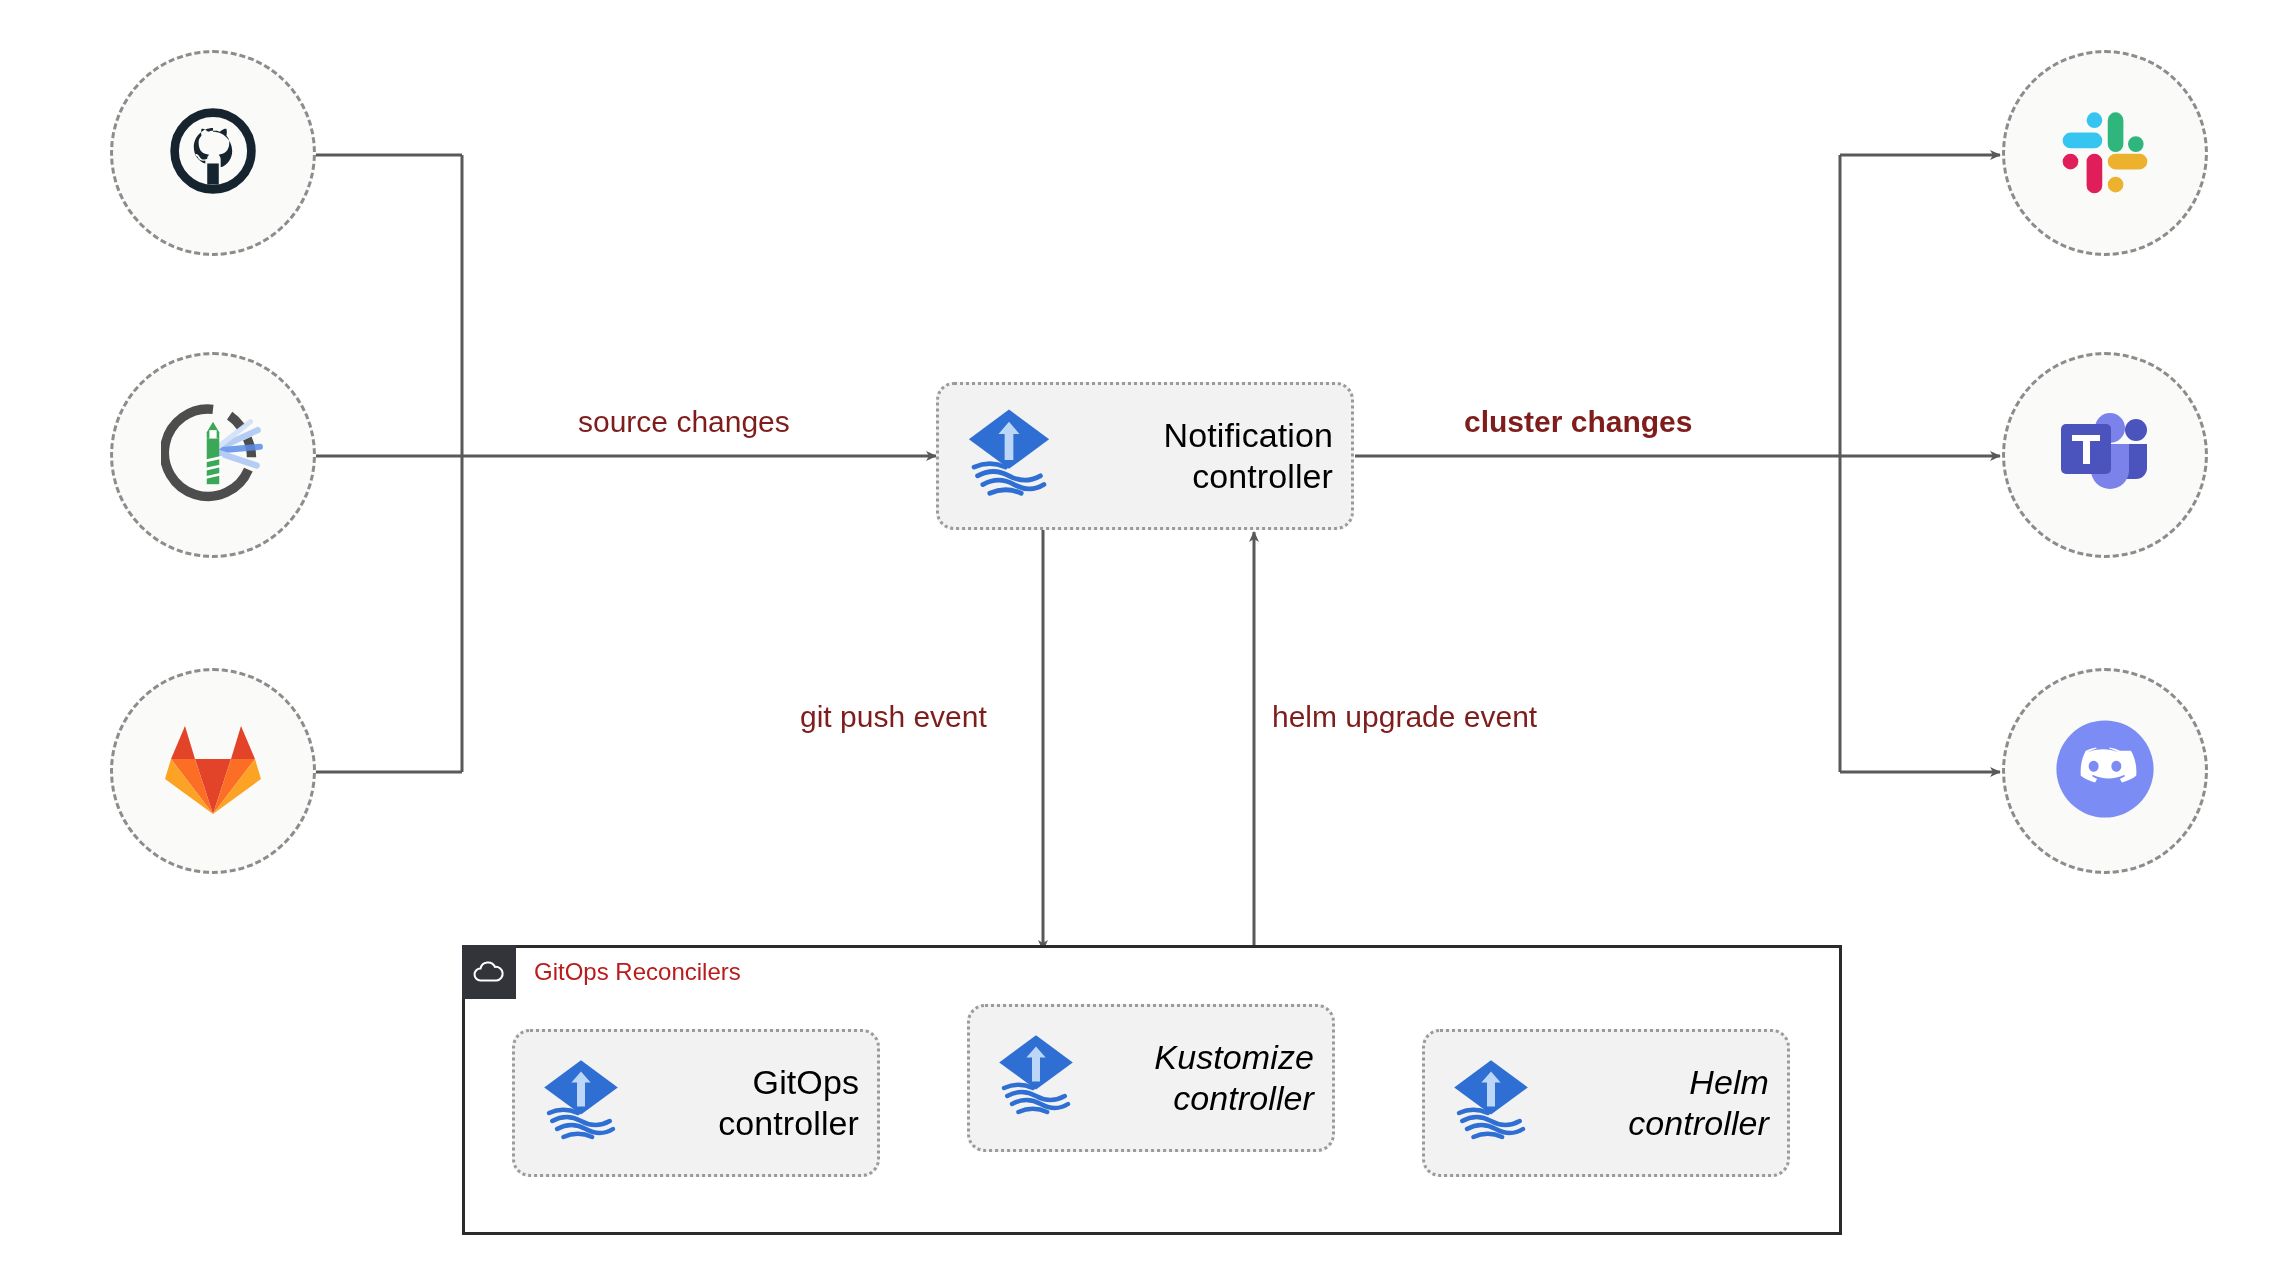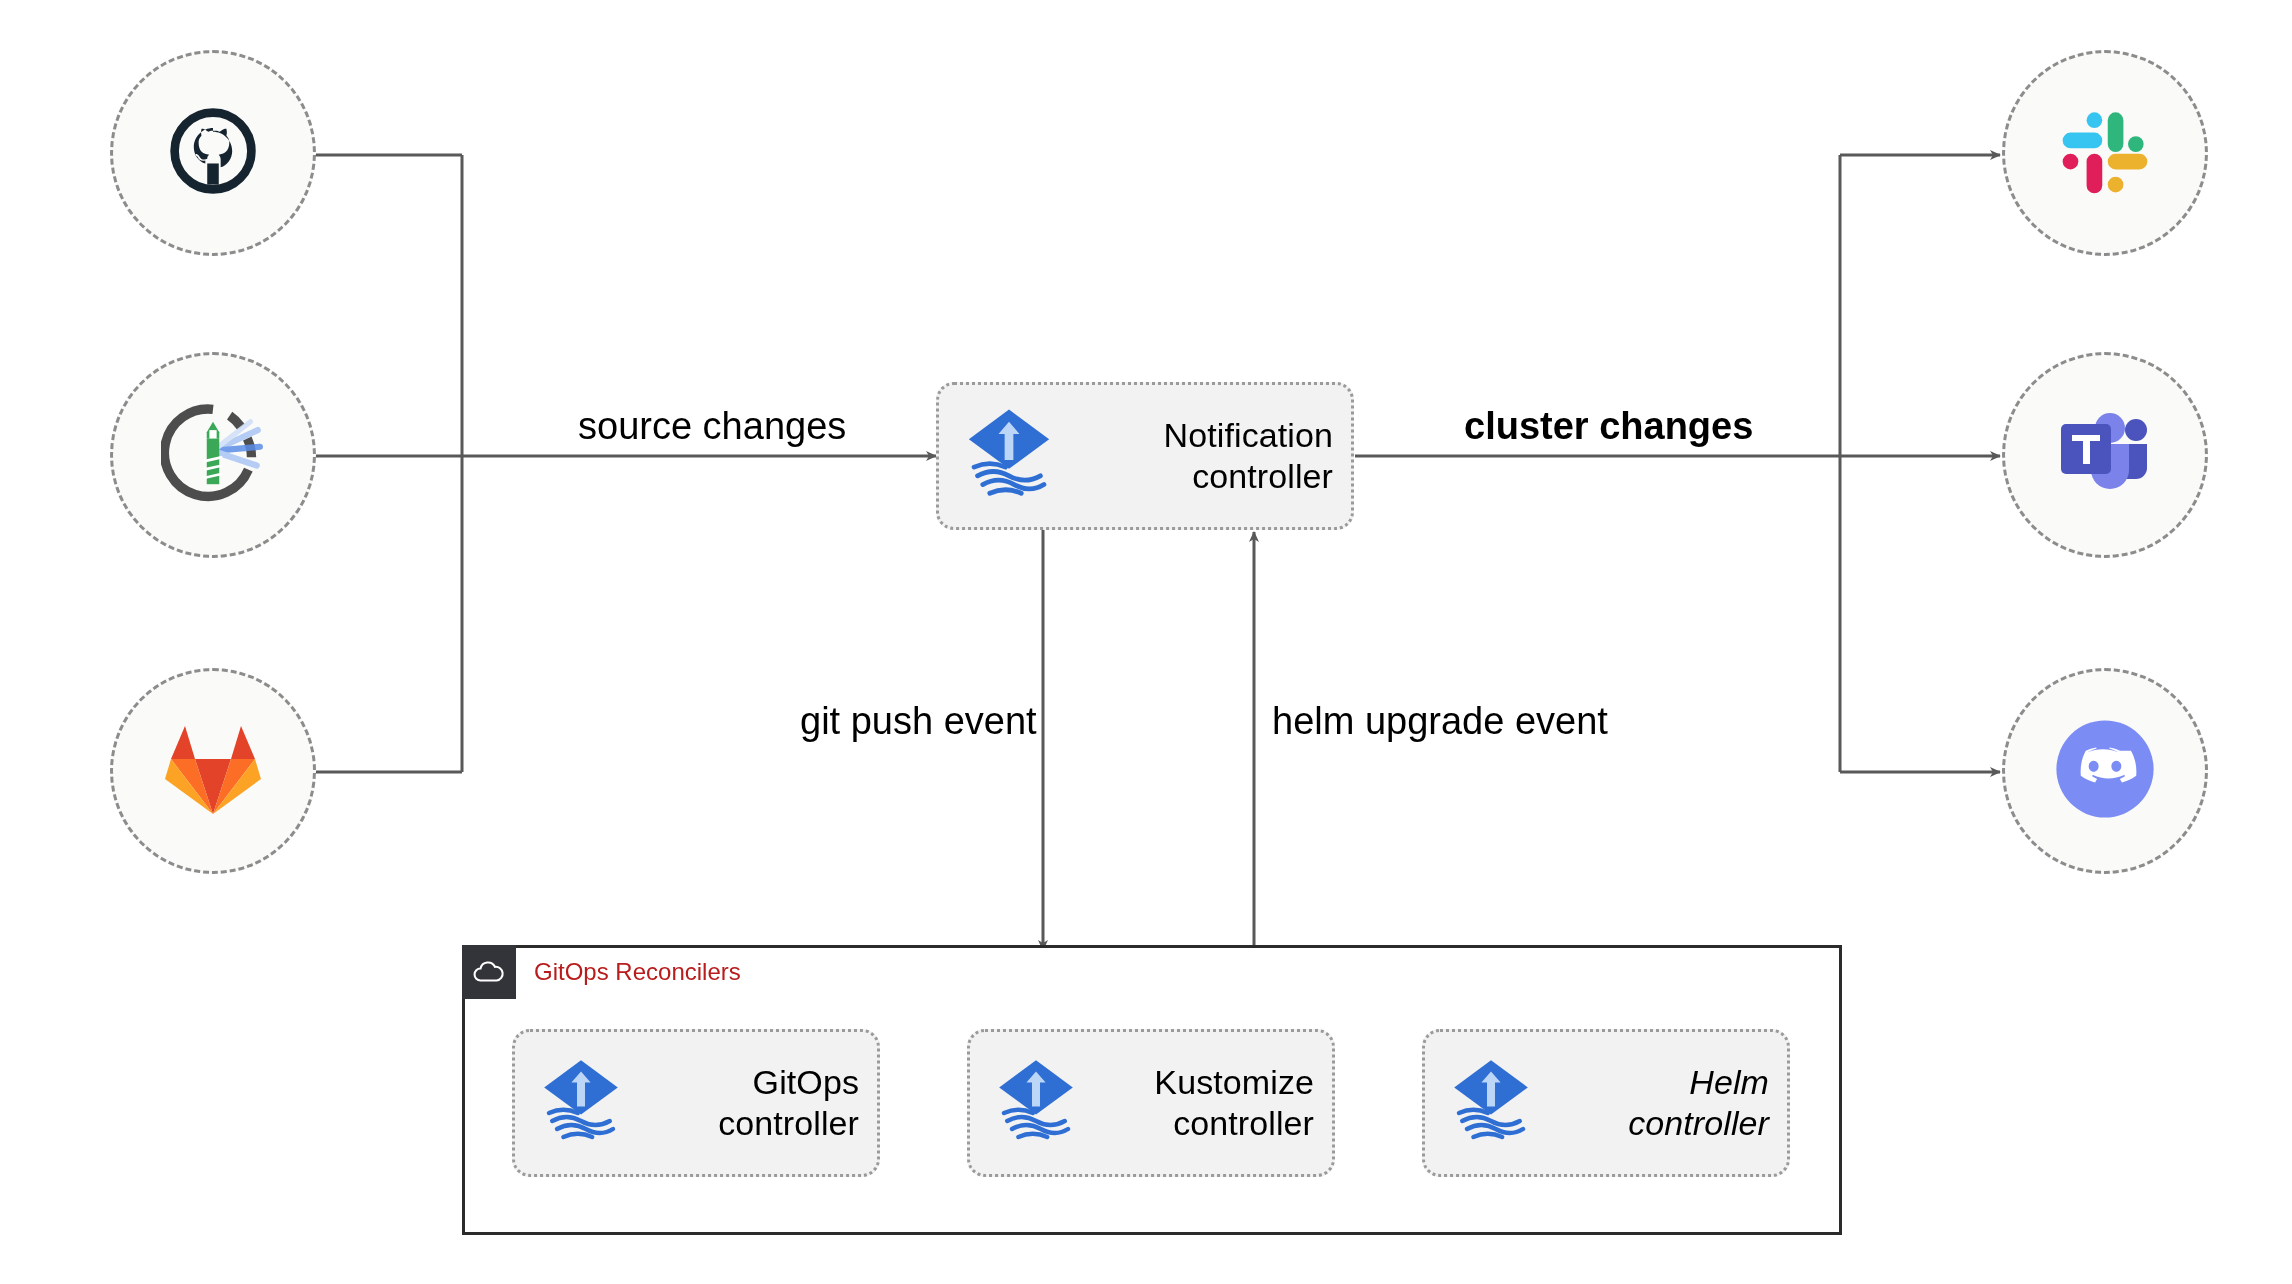--- a/index.html
+++ b/index.html
@@ -77,22 +77,22 @@
   }
   .group-title {
     font-size: 24px;
     color: #b91c1c;
     margin-left: 18px;
     white-space: nowrap;
   }
   
   .edge-label {
     position: absolute;
-    font-size: 38px;
-    color: #000000;
+    font-size: 30px;
+    color: #7f1d1d;
     white-space: nowrap;
     text-align: center;
   }
   svg.lines { position: absolute; left:0; top:0; width:2292px; height:1284px; pointer-events:none; }
 </style>
 </head>
 <body>
 
 <div id="canvas">
 
@@ -263,21 +263,21 @@
           <path d="M28 100 Q46 92 64 100"></path>
         </g>
       </svg>
     </span>
     <span class="ctrl-label">
       <span>GitOps</span><br>
       <span>controller</span>
     </span>
   </div>
 
-  <div class="node ctrl-box" style="left:967px; top:1029px; width:368px; height:148px;">
+  <div class="node ctrl-box" style="left:967px; top:1004px; width:368px; height:148px;font-style:italic;">
     <span class="ctrl-icon">
       <svg width="80" height="88" viewBox="0 0 100 110" aria-hidden="true">
         <path fill="#2f6fd4" d="M50 4 L96 38 L50 72 L4 38 z"></path>
         <path fill="#bcd6f7" d="M50 18 L62 32 L55 32 L55 62 L45 62 L45 32 L38 32 z"></path>
         <g stroke="#2f6fd4" stroke-width="5.5" fill="none" stroke-linecap="round">
           <path d="M14 80 Q32 70 50 80 Q68 90 86 80"></path>
           <path d="M20 90 Q38 80 56 90 Q74 100 90 90"></path>
           <path d="M10 70 Q28 62 46 70"></path>
           <path d="M28 100 Q46 92 64 100"></path>
         </g>

